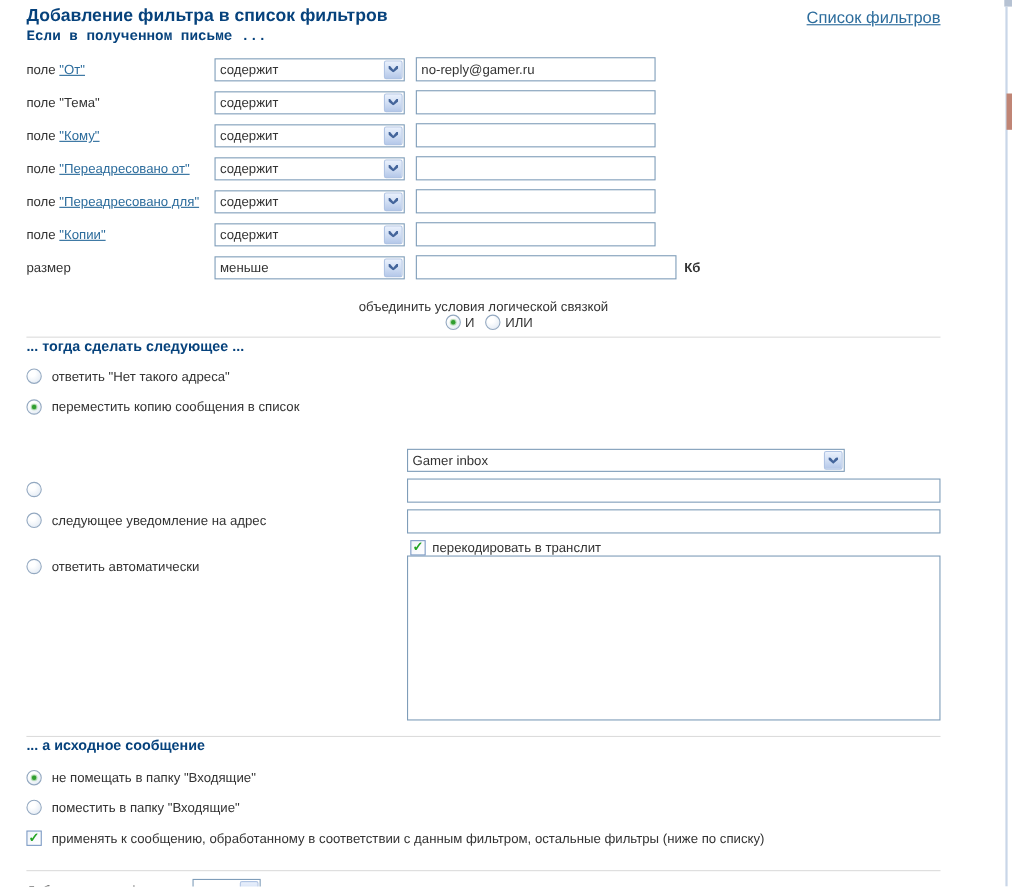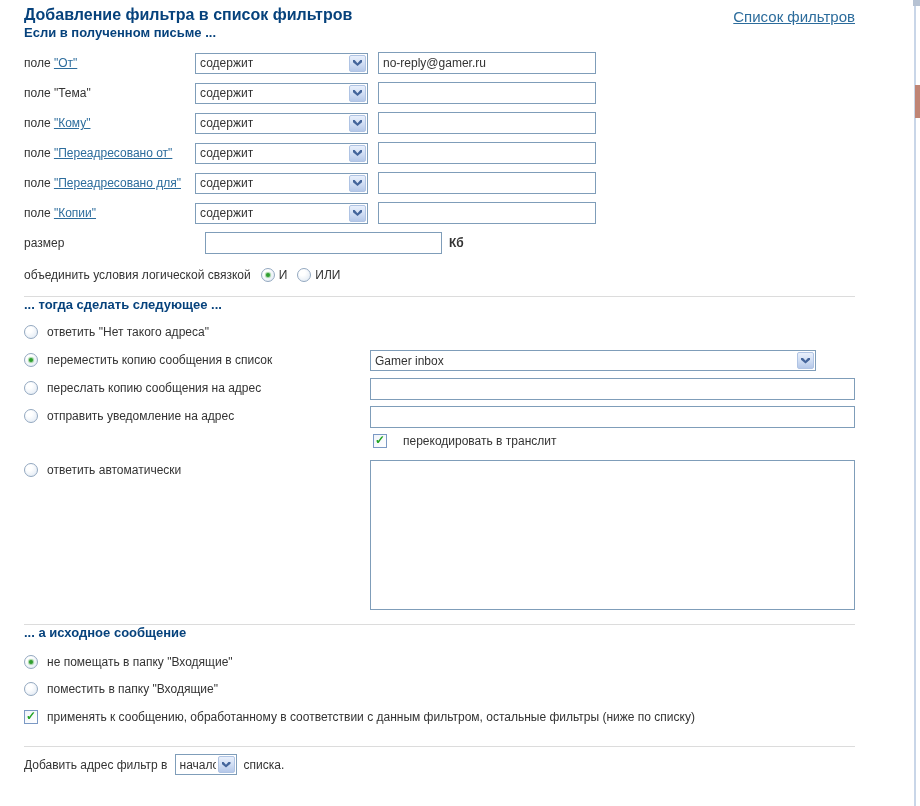--- a/index.html
+++ b/index.html
@@ -8,21 +8,21 @@
     width:920px; height:806px; background:#ffffff; position:relative; overflow:hidden;
     font-family:"Liberation Sans", sans-serif; font-size:12px; color:#333333;
   }
   .header-row { display:flex; justify-content:space-between; align-items:flex-start;
     margin:6px 0 0 24px; width:831px; }
   h1.page-title { font-size:16px; font-weight:bold; color:#06427c; margin:0;text-align:right; }
   a.top-link { font-size:15px; color:#2c6c9c; text-decoration:underline; cursor:pointer; margin-top:2px; }
 
   .content { margin-left:24px; width:831px; }
   h2.section { font-size:13px; font-weight:bold; color:#06427c; margin:0; }
-  .sec-conditions { margin-top:12px; }
+  .sec-conditions { margin-top:12px;font-family:Liberation Mono, monospace; }
   .sec-actions   { margin-top:14px; }
   .sec-original  { margin-top:10px; }
 
   hr.sep { border:none; border-top:1px solid #dcdcdc; margin:8px 0 0 0; width:831px; }
   hr.sep2 { margin-top:14px; }
   hr.sep3 { margin-top:22px; }
 
   
   #cond-rows { margin-top:8px; }
   .cond-row { display:flex; align-items:center; height:30px; }
@@ -35,21 +35,21 @@
   .xps { position:relative; height:21px; border:1px solid #7f9db9; background:#fff;
     display:flex; align-items:center; padding:0 20px 0 4px; cursor:default; flex:none; }
   .xps .sel-text { white-space:nowrap; overflow:hidden; }
   .xps .btn { position:absolute; top:1px; right:1px; width:17px; height:17px;
     background:linear-gradient(180deg,#e9f0fc 0%,#d2dff4 48%,#b5c8e9 100%);
     border:1px solid #b0c4e4; border-radius:2px;
     display:flex; align-items:center; justify-content:center; }
   .chev { width:9px; height:6px; background:#44659b;
     clip-path:polygon(0 0,18% 0,50% 55%,82% 0,100% 0,100% 38%,50% 100%,0 38%); }
   .xps.op { width:173px; }
-  .xps.wide { width:446px; }
+  .xps.wide { width:398px;margin-top:48px; }
   .xps.small { width:62px; }
 
   
   .xpi { height:22px; border:1px solid #7f9db9; padding:0 4px; background:#fff;
     font:12px "Liberation Sans", sans-serif; color:#333; width:218px; }
   .xpi.sizew { width:237px; }
   .xpi.wide { width:485px; }
   .xpt { width:485px; height:150px; border:1px solid #7f9db9; resize:none;
     font:12px "Liberation Sans", sans-serif; color:#333; padding:2px 4px; }
 
@@ -58,29 +58,29 @@
     background:radial-gradient(circle at 35% 30%, #ffffff 25%, #eaf0f7 70%, #d6e0ee 100%);
     position:relative; cursor:pointer; }
   .xpr.sel::after { content:""; position:absolute; left:4px; top:4px; width:4px; height:4px;
     border-radius:50%; background:#2f9e2f; box-shadow:0 0 1px 1px rgba(47,158,47,.45); }
   .xpc { width:14px; height:14px; border:1px solid #7b99c4; flex:none; position:relative;
     background:linear-gradient(135deg,#f0f4fa,#ffffff); cursor:pointer; }
   .xpc.checked::after { content:"\2713"; position:absolute; left:1px; top:-2px;
     font-size:12px; font-weight:bold; color:#23a423; }
 
   
-  .combine-row { display:flex; align-items:center; height:26px; margin-top:4px; }
+  .combine-row { display:flex; align-items:center; height:26px; margin-top:14px;flex-direction:column; }
   .combine-row .xpr { margin-left:10px; margin-right:4px; }
 
   
   #action-rows { margin-top:10px; }
   .act-row { display:flex; align-items:flex-start; margin-bottom:6px; min-height:22px; }
   .act-left { display:flex; align-items:center; gap:9px; width:346px; flex:none; padding-top:3px; }
-  .sub-check { margin-left:349px; display:flex; align-items:flex-end; gap:16px;
-    margin-top:3px; margin-bottom:12px; }
+  .sub-check { margin-left:349px; display:flex; align-items:flex-end; gap:6px;
+    margin-top:3px; }
 
   
   #orig-rows { margin-top:8px; }
   .orig-row { display:flex; align-items:center; gap:9px; height:27px; }
   .apply-row { display:flex; align-items:flex-end; gap:9px; margin-top:2px; min-height:20px; }
 
   
   .footer-row { display:flex; align-items:center; gap:7px; margin-top:7px; }
 
   
@@ -154,20 +154,26 @@
         <div class="xps op">
           <span class="sel-text">содержит</span>
           <span class="btn">
             <i class="chev"></i>
           </span>
         </div>
         <input class="xpi cond-value" type="text" style="">
       </div>
       <div class="cond-row">
         <span class="cond-label"><span>размер</span></span>
+        <div class="xps op">
+          <span class="sel-text">меньше</span>
+          <span class="btn">
+            <i class="chev"></i>
+          </span>
+        </div>
         <input class="xpi cond-value sizew" type="text" style="">
         <span class="unit">Кб</span>
       </div>
     </div>
 
   <div class="combine-row">
     <span>объединить условия логической связкой</span>
     <span id="combine-opts" style="display:flex;align-items:center;">
         <span class="xpr sel"></span>
         <span>И</span>
@@ -194,28 +200,27 @@
         <div class="xps wide">
           <span class="sel-text">Gamer inbox</span>
           <span class="btn">
             <i class="chev"></i>
           </span>
         </div>
       </div>
       <div class="act-row">
         <span class="act-left">
           <span class="xpr"></span>
-          <span>переслать копию сообщения на адрес</span>
         </span>
         <input class="xpi wide" type="text" style="">
       </div>
       <div class="act-row">
         <span class="act-left">
           <span class="xpr"></span>
-          <span>отправить уведомление на адрес</span>
+          <span>следующее уведомление на адрес</span>
         </span>
         <input class="xpi wide" type="text" style="">
       </div>
       <div class="sub-check">
         <span class="xpc checked"></span>
         <span>перекодировать в транслит</span>
       </div>
       <div class="act-row">
         <span class="act-left">
           <span class="xpr"></span>

